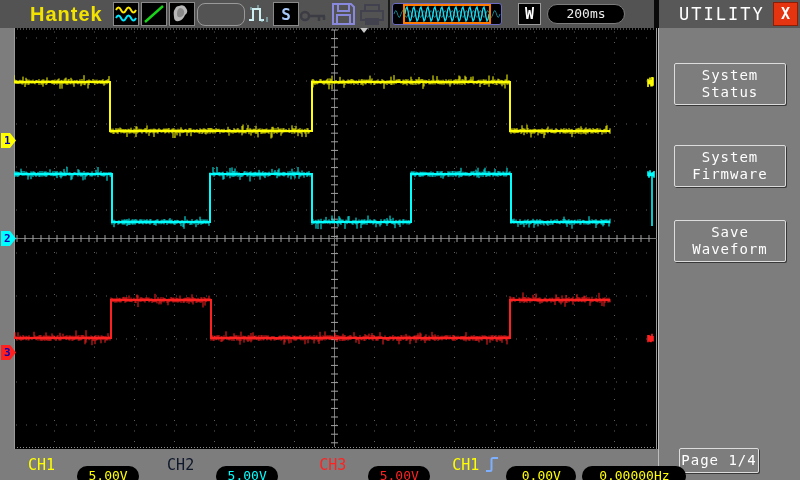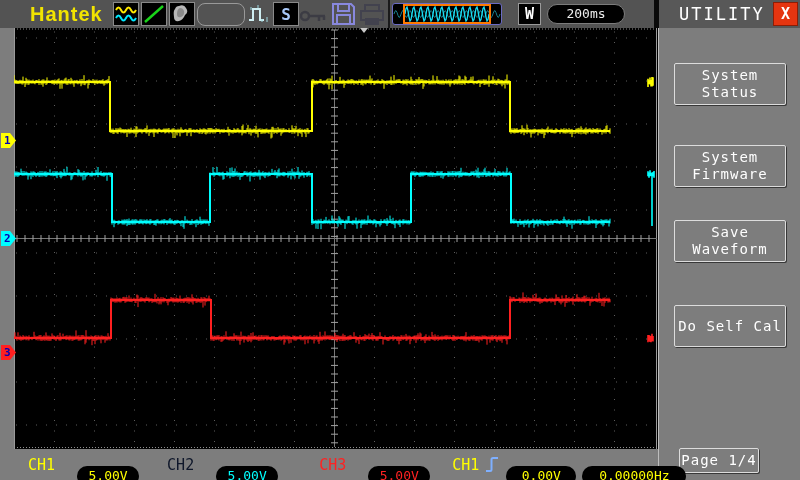--- a/index.html
+++ b/index.html
@@ -175,24 +175,20 @@
       <span>Status</span>
     </div>
     <div class="sbtn" style="top:117px">
       <span>System</span>
       <span>Firmware</span>
     </div>
     <div class="sbtn" style="top:192px">
       <span>Save</span>
       <span>Waveform</span>
     </div>
-    <div class="sbtn" style="top:277px">
-      <span>Do Self Cal</span>
-      <span></span>
-    </div>
     <div class="sbtn" id="btn-page">
       <span>Page 1/4</span>
     </div>
   </div>
 
   <div id="bottombar">
     <span class="chlabel" style="color: rgb(255, 255, 0);">CH1</span>
     <span class="pill" style="color: rgb(255, 255, 0);">5.00V</span>
     <span class="chlabel" style="margin-left: 6px; color: #0f172a;">CH2</span>
     <span class="pill" style="color: rgb(0, 255, 255);">5.00V</span>

